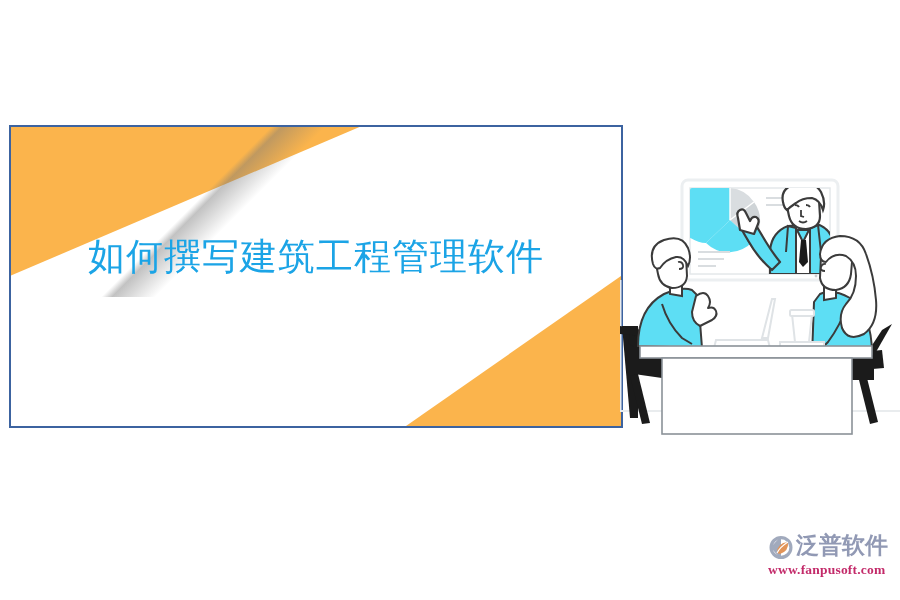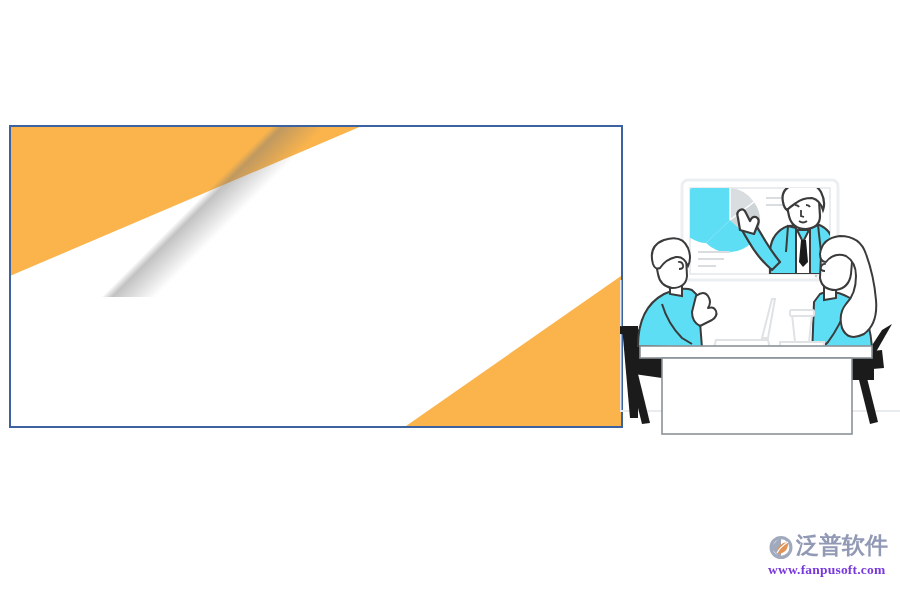--- a/index.html
+++ b/index.html
@@ -81,38 +81,39 @@
     font-size: 23px;
     font-weight: bold;
     color: #8891ae;
     line-height: 25px;
     letter-spacing: 0px;
   }
   #logo-url {
     font-family: "Liberation Serif", "DejaVu Serif", serif;
     font-size: 13.5px;
     font-weight: bold;
-    color: #6d28d9;
+    color: #be185d;
     letter-spacing: 0.2px;
     margin-top: 1px;
     text-align: left;
     white-space: nowrap;
   }
 </style>
 </head>
 <body>
 
 <div id="stage">
 
   <div id="title-card">
     <div class="tri-tl-core"></div>
     <div class="tri-tl-shadow"></div>
     <div class="tri-br"></div>
 
     <div id="title-text">
+      <span class="line">如何撰写建筑工程管理软件</span>
     </div>
   </div>
 
   <div id="illustration">
     <svg viewBox="0 0 280 285" width="280" height="285" xmlns="http://www.w3.org/2000/svg">
       <defs>
         <clipPath id="screenClip">
           <rect x="70" y="30" width="140" height="86" rx="2"></rect>
         </clipPath>
       </defs>

